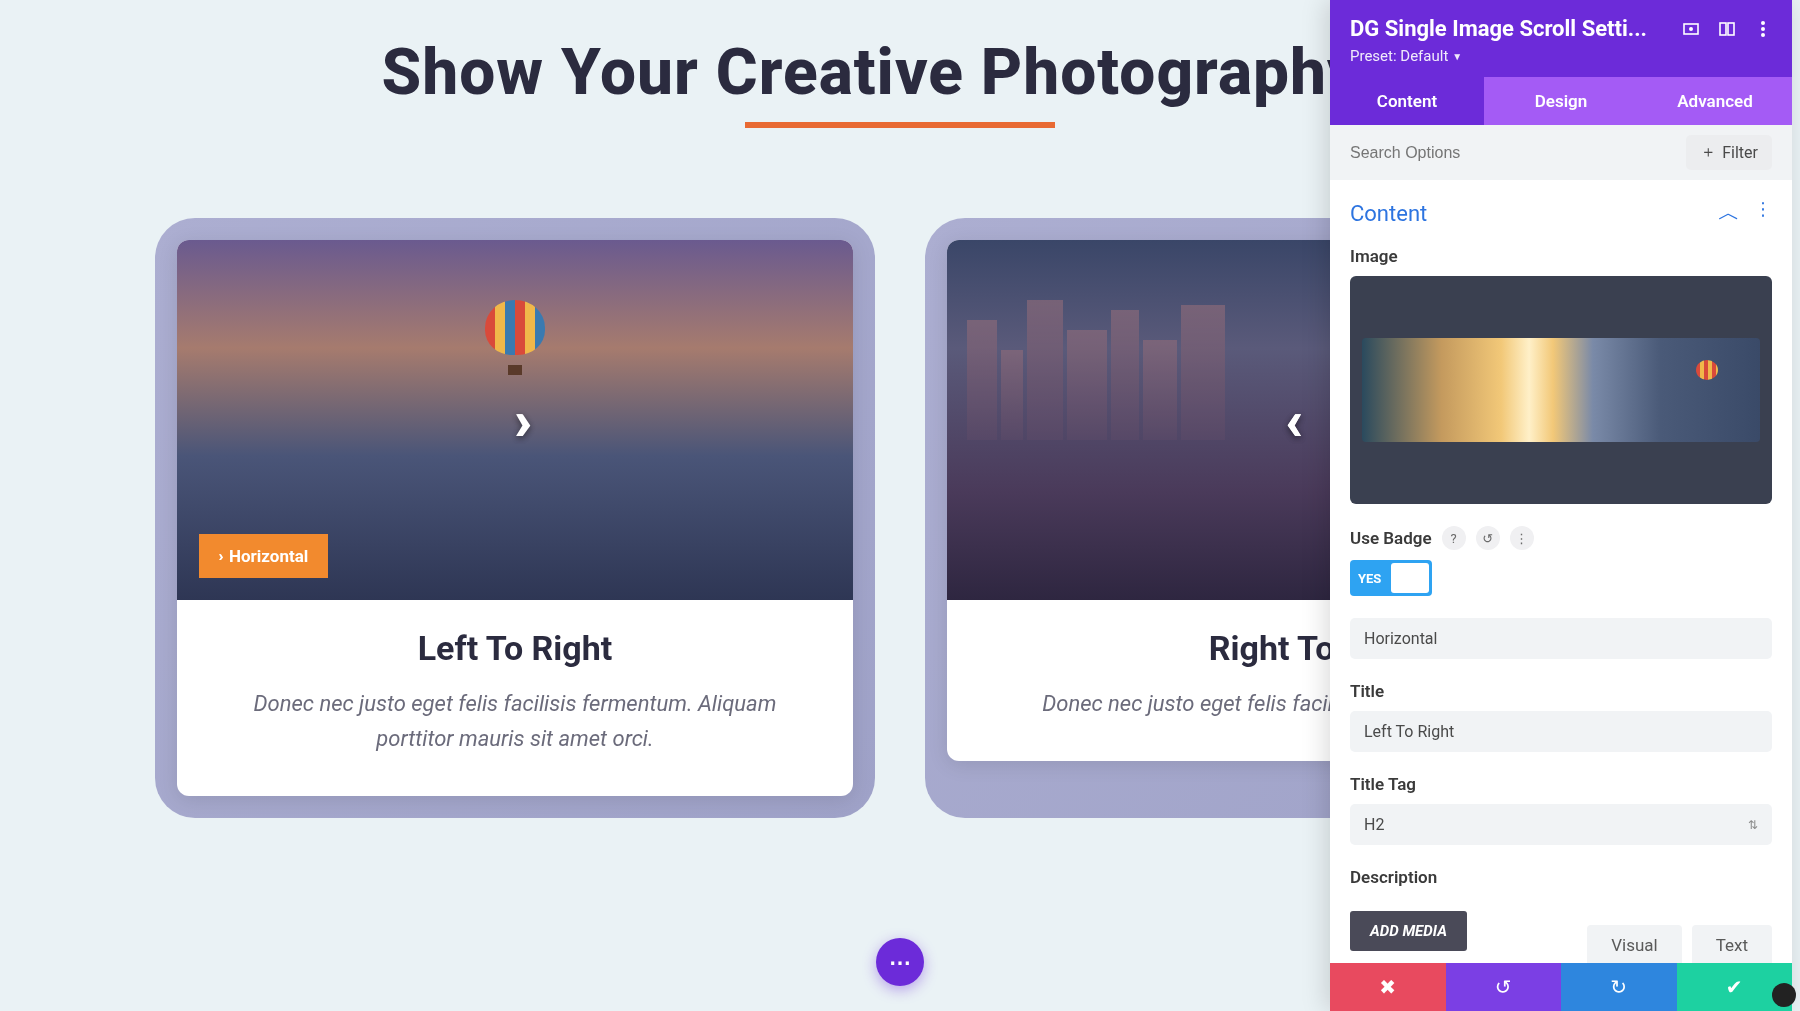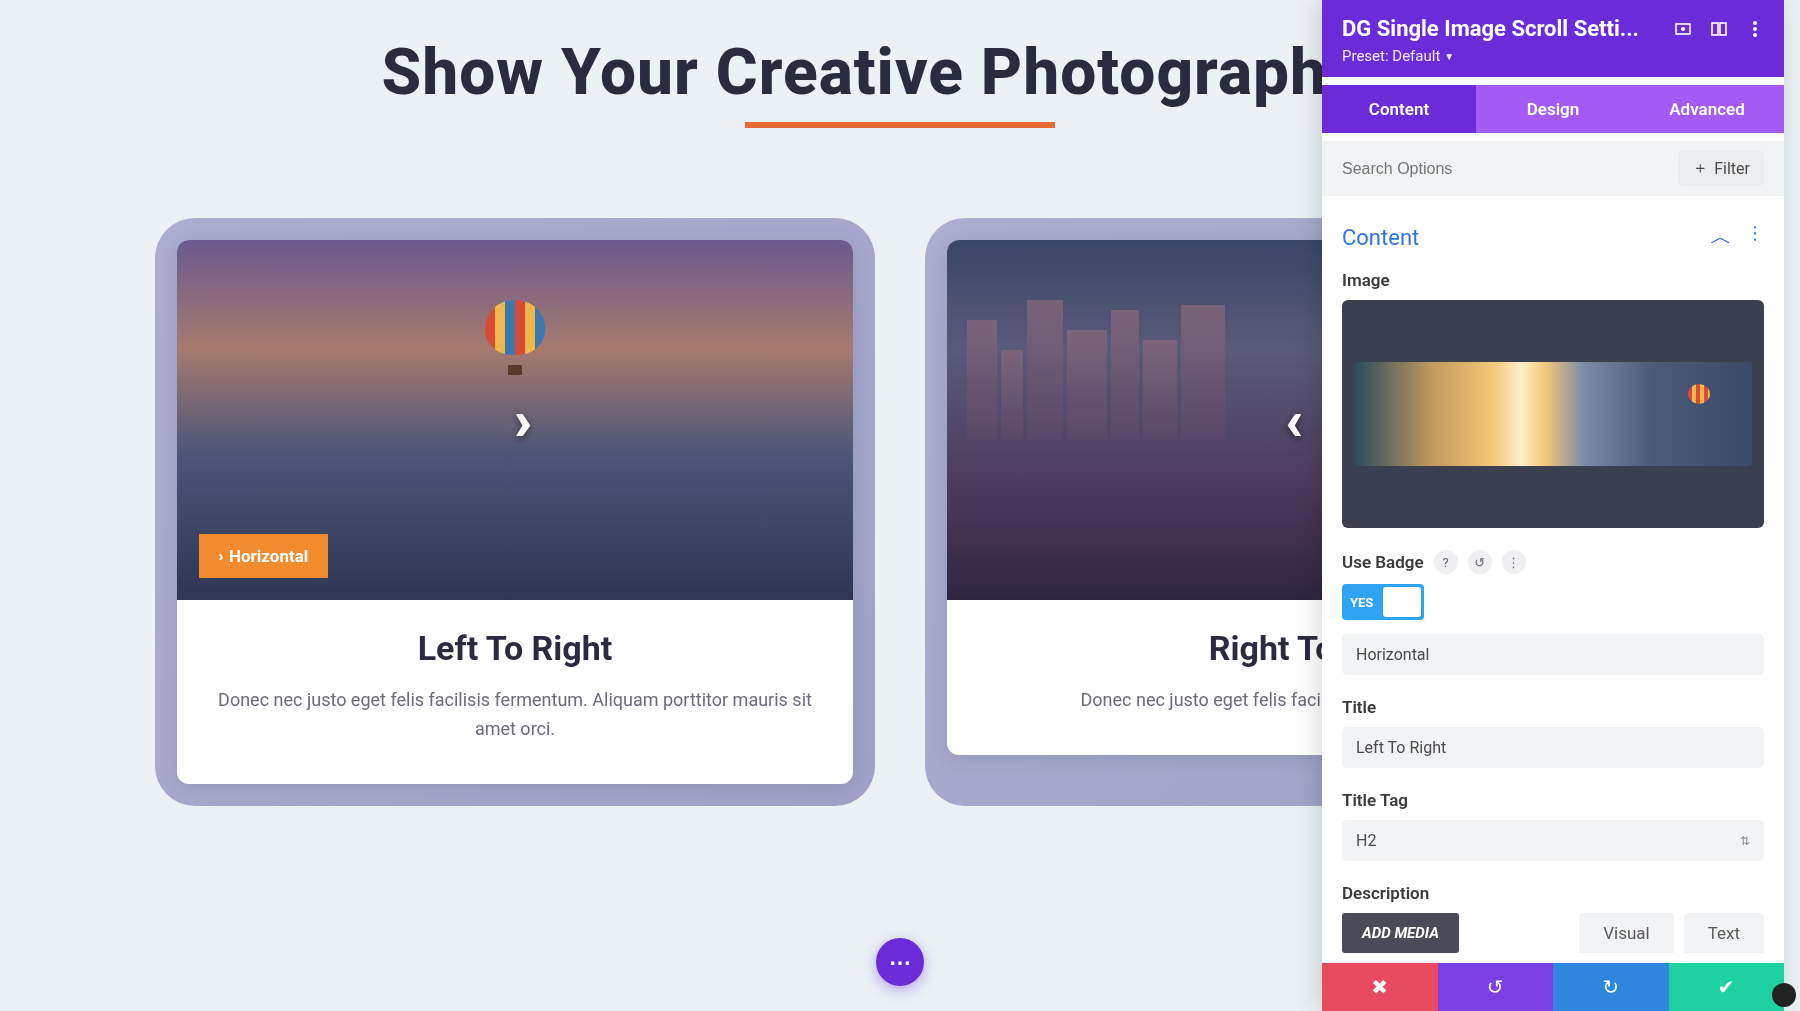--- a/index.html
+++ b/index.html
@@ -17,26 +17,26 @@
 .card-image-1 { background: linear-gradient(180deg, #6a5a8f 0%, #a67b6e 30%, #4a5578 60%, #2e3654 100%); }
 .card-image-2 { background: linear-gradient(180deg, #3a4668 0%, #5a5a7a 30%, #4a3a5a 70%, #2e2640 100%); }
 .chevrons { font-size: 56px; color: #fff; font-weight: 900; letter-spacing: -18px; text-shadow: 0 2px 6px rgba(0,0,0,0.3); }
 .balloon { position: absolute; top: 60px; left: 50%; transform: translateX(-50%); width: 60px; height: 75px; }
 .balloon-top { width: 60px; height: 55px; border-radius: 50% 50% 45% 45%; background: repeating-linear-gradient(90deg, #d94a3a 0 10px, #f0b84a 10px 20px, #3a7ab0 20px 30px); }
 .balloon-basket { width: 14px; height: 10px; background: #5a3a2a; margin: 10px auto 0; }
 .badge-chip { position: absolute; bottom: 22px; left: 22px; background: #f28a2e; color: #fff; padding: 12px 20px; font-weight: 700; display: flex; align-items: center; gap: 10px; font-size: 17px; }
 .badge-chevrons { font-size: 15px; letter-spacing: -5px; }
 .card-body { padding: 28px 40px 40px; text-align: center; }
 .card-title { font-size: 34px; font-weight: 700; color: #2b2b3f; margin-bottom: 18px; }
-.card-desc { font-size: 18px; color: #6b6b7b; line-height: 1.6; }
+.card-desc { font-size: 22px; color: #6b6b7b; line-height: 1.6; font-style: italic; }
 
 .fab { position: absolute; bottom: 25px; left: 50%; transform: translateX(-50%); width: 48px; height: 48px; background: #6c2bd9; border-radius: 50%; display: flex; align-items: center; justify-content: center; color: #fff; font-size: 22px; font-weight: 900; cursor: pointer; box-shadow: 0 4px 14px rgba(108,43,217,0.4); }
 
 
-.panel { position: absolute; top: 0; right: 16px; width: 462px; height: 1011px; background: #fff; display: flex; flex-direction: column; box-shadow: -4px 0 24px rgba(0,0,0,0.15); z-index: 10; gap: 8px; }
+.panel { position: absolute; top: 0; right: 8px; width: 462px; height: 1011px; background: #fff; display: flex; flex-direction: column; box-shadow: -4px 0 24px rgba(0,0,0,0.15); z-index: 10; }
 .panel-header { background: #6c2bd9; color: #fff; padding: 16px 20px 12px; }
 .panel-title-row { display: flex; align-items: center; justify-content: space-between; }
 .panel-title { font-size: 22px; font-weight: 700; white-space: nowrap; overflow: hidden; text-overflow: ellipsis; flex: 1; }
 .panel-icons { display: flex; gap: 18px; margin-left: 14px; }
 .panel-icon { width: 18px; height: 18px; cursor: pointer; display: flex; align-items: center; justify-content: center; }
 .preset-row { font-size: 15px; margin-top: 6px; opacity: 0.9; cursor: pointer; display: flex; align-items: center; gap: 4px; }
 .preset-caret { font-size: 10px; }
 
 .tabs { display: flex; background: #a45bf5; }
 .tab { flex: 1; text-align: center; padding: 14px 0; color: #fff; font-size: 17px; font-weight: 600; cursor: pointer; }
@@ -52,31 +52,31 @@
 
 .field-label-row { display: flex; align-items: center; gap: 10px; margin-bottom: 10px; }
 .field-label { font-size: 17px; font-weight: 600; color: #3a3a3a; }
 .help-icon, .reset-icon, .more-icon { width: 24px; height: 24px; border-radius: 12px; background: #f0f0f2; display: flex; align-items: center; justify-content: center; font-size: 13px; color: #6a6a6a; cursor: pointer; }
 
 .image-preview { background: #3a4050; border-radius: 6px; padding: 62px 12px; margin-bottom: 22px; }
 .image-preview-inner { height: 104px; border-radius: 4px; background: linear-gradient(90deg, #2a4a5e 0%, #c49a5e 20%, #f2c878 35%, #fff0c8 42%, #f2c878 48%, #7a8aa8 58%, #4a5a78 75%, #3a4a68 100%); position: relative; }
 .preview-balloon { position: absolute; right: 42px; top: 22px; width: 22px; height: 28px; }
 .preview-balloon-top { width: 22px; height: 20px; border-radius: 50%; background: repeating-linear-gradient(90deg, #d94a3a 0 4px, #f0b84a 4px 8px); }
 
-.toggle { width: 82px; height: 36px; background: #2ea3f2; border-radius: 4px; position: relative; display: flex; align-items: center; padding: 0 8px; cursor: pointer; margin-bottom: 14px; }
+.toggle { width: 82px; height: 36px; background: #2ea3f2; border-radius: 4px; position: relative; display: flex; align-items: center; padding: 0 8px; cursor: pointer; margin-bottom: 22px; }
 .toggle-label { color: #fff; font-size: 13px; font-weight: 700; }
 .toggle-knob { position: absolute; right: 3px; top: 3px; width: 38px; height: 30px; background: #fff; border-radius: 3px; }
 
 .text-input-box { background: #f1f3f5; border-radius: 5px; padding: 11px 14px; font-size: 16px; color: #4a4a4a; margin-bottom: 22px; }
 .select-box { background: #f1f3f5; border-radius: 5px; padding: 11px 14px; font-size: 16px; color: #4a4a4a; margin-bottom: 22px; display: flex; justify-content: space-between; align-items: center; cursor: pointer; }
 .select-caret { font-size: 12px; color: #8a8a8a; }
 
 .desc-row { display: flex; justify-content: space-between; align-items: center; gap: 10px; }
 .add-media-btn { background: #4a4a58; color: #fff; padding: 11px 20px; font-size: 15px; font-weight: 700; cursor: pointer; border-radius: 3px; font-style: italic; }
-.editor-tabs { display: flex; gap: 10px; }
+.editor-tabs { display: flex; gap: 10px; margin-top: 28px; }
 .editor-tab { background: #f1f3f5; padding: 10px 24px; font-size: 17px; color: #5a5a5a; cursor: pointer; border-radius: 4px 4px 0 0; }
 
 .panel-footer { display: flex; height: 48px; }
 .footer-btn { flex: 1; display: flex; align-items: center; justify-content: center; color: #fff; font-size: 20px; cursor: pointer; }
 .footer-cancel { background: #e84a5f; }
 .footer-undo { background: #7b3fe4; }
 .footer-redo { background: #2e86de; }
 .footer-save { background: #1dd1a1; }
 
 .corner-dot { position: absolute; bottom: 4px; right: 4px; width: 24px; height: 24px; background: #222; border-radius: 50%; z-index: 20; }

